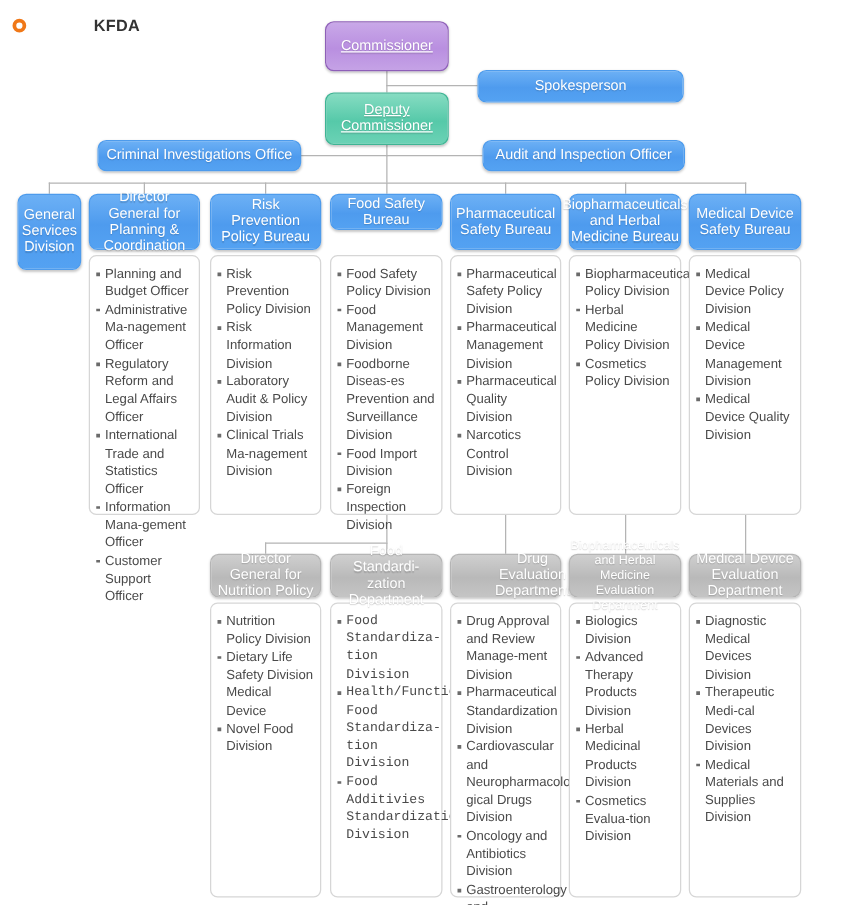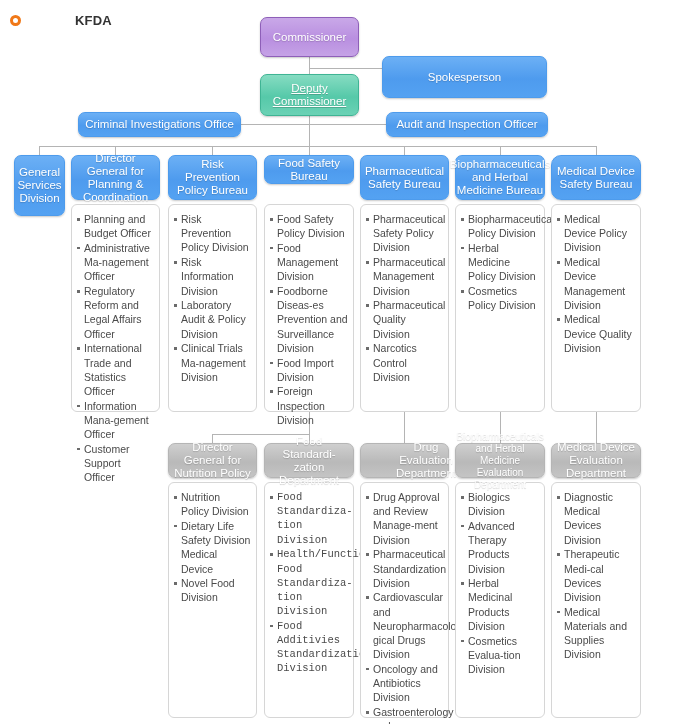--- a/index.html
+++ b/index.html
@@ -109,38 +109,38 @@
   <div class="ln lnv" style="left:596px;top:146px;height:9px;"></div>
 
   <div class="ln lnv" style="left:309px;top:412px;height:22px;"></div>
   <div class="ln lnh" style="left:212px;top:434px;width:98px;"></div>
   <div class="ln lnv" style="left:212px;top:434px;height:9px;"></div>
   <div class="ln lnv" style="left:309px;top:434px;height:9px;"></div>
   <div class="ln lnv" style="left:404px;top:412px;height:31px;"></div>
   <div class="ln lnv" style="left:500px;top:412px;height:31px;"></div>
   <div class="ln lnv" style="left:596px;top:412px;height:31px;"></div>
 
-  <div class="node n-purple" style="left:260px;top:17px;width:99px;height:40px;">Commissioner</div>
-
-  <div class="node n-blue" style="left:382px;top:56px;width:165px;height:42px;">Spokesperson</div>
+  <div class="node n-purple" style="left:260px;top:17px;width:99px;height:40px;text-decoration:underline;">Commissioner</div>
+
+  <div class="node n-blue" style="left:382px;top:56px;width:165px;height:26px;">Spokesperson</div>
 
   <div class="node n-green" style="left:260px;top:74px;width:99px;height:42px;">Deputy Commissioner</div>
 
   <div class="node n-blue" style="left:78px;top:112px;width:163px;height:25px;">Criminal Investigations Office</div>
 
   <div class="node n-blue" style="left:386px;top:112px;width:162px;height:25px;">Audit and Inspection Officer</div>
 
   <div class="node n-blue" style="left:14px;top:155px;width:51px;height:61px;">General Services Division</div>
 
   <div class="node n-blue" style="left:71px;top:155px;width:89px;height:45px;">Director General for  Planning &amp; Coordination</div>
   <div class="node n-blue" style="left:168px;top:155px;width:89px;height:45px;">Risk Prevention Policy Bureau</div>
   <div class="node n-blue" style="left:264px;top:155px;width:90px;height:29px;">Food Safety Bureau</div>
   <div class="node n-blue" style="left:360px;top:155px;width:89px;height:45px;">Pharmaceutical Safety Bureau</div>
   <div class="node n-blue" style="left:455px;top:155px;width:90px;height:45px;">Biopharmaceuticals and Herbal Medicine Bureau</div>
-  <div class="node n-blue" style="left:551px;top:155px;width:90px;height:45px;border-radius:10px;">Medical Device Safety Bureau</div>
+  <div class="node n-blue" style="left:551px;top:155px;width:90px;height:45px;">Medical Device Safety Bureau</div>
 
   <div class="panel" style="left:168px;top:204px;width:89px;height:208px;">
     <ul>
         <li>Risk Prevention Policy Division</li>
         <li>Risk Information Division</li>
         <li>Laboratory Audit &amp; Policy Division</li>
         <li>Clinical Trials Ma-nagement Division</li>
       </ul>
   </div>
   <div class="panel" style="left:71px;top:204px;width:89px;height:208px;">

